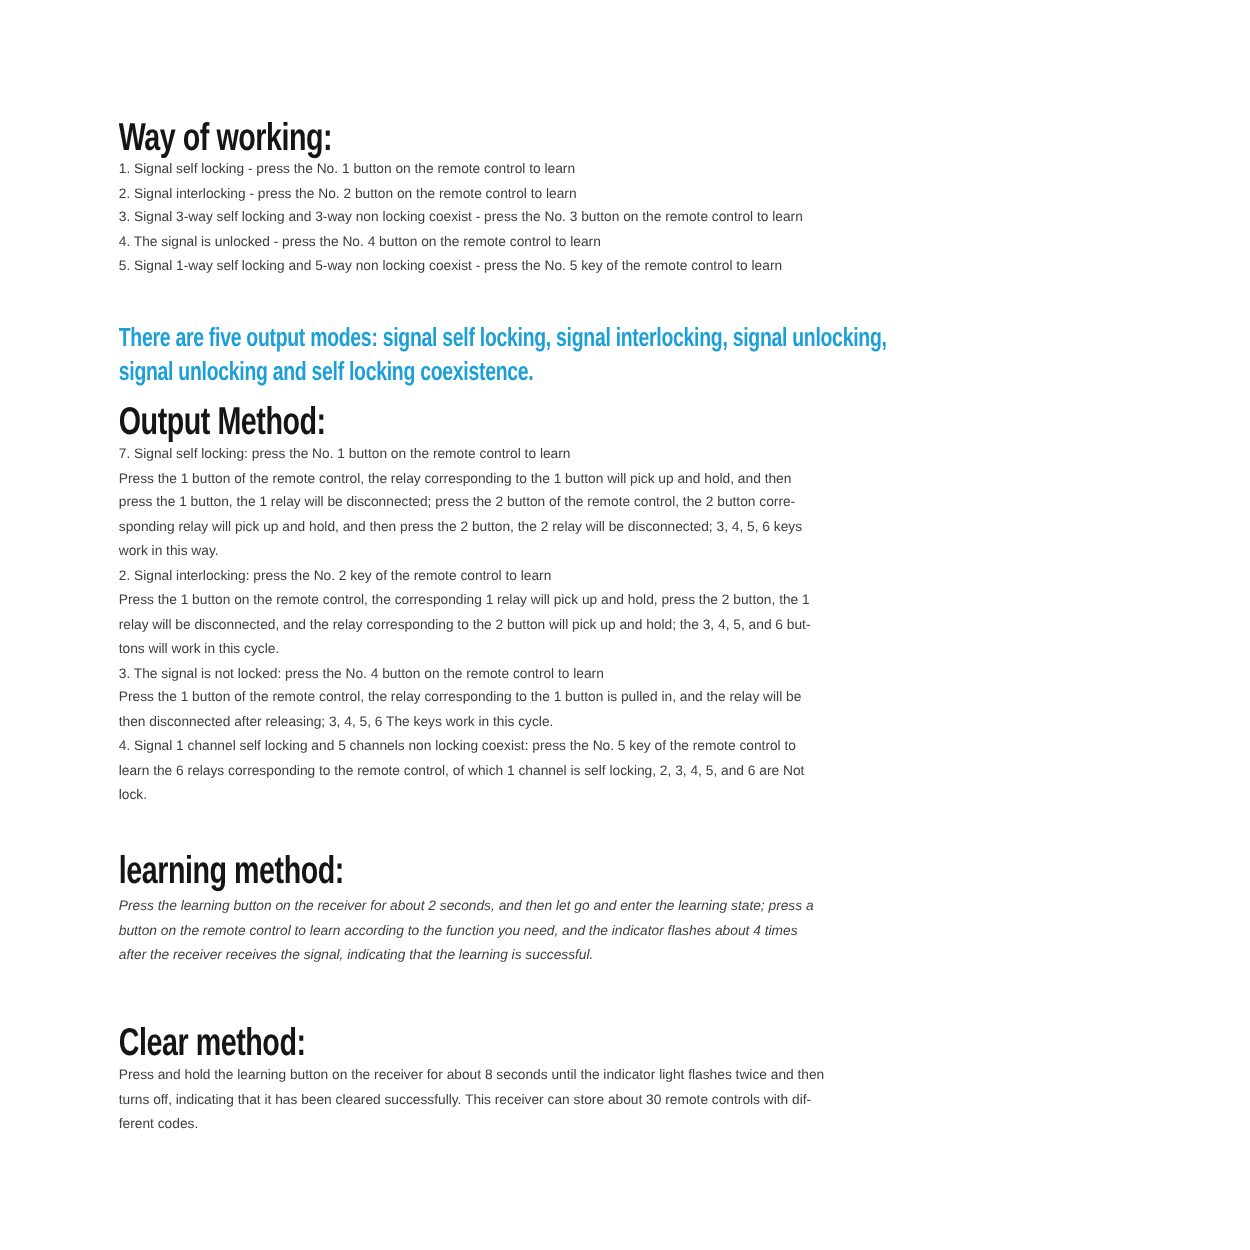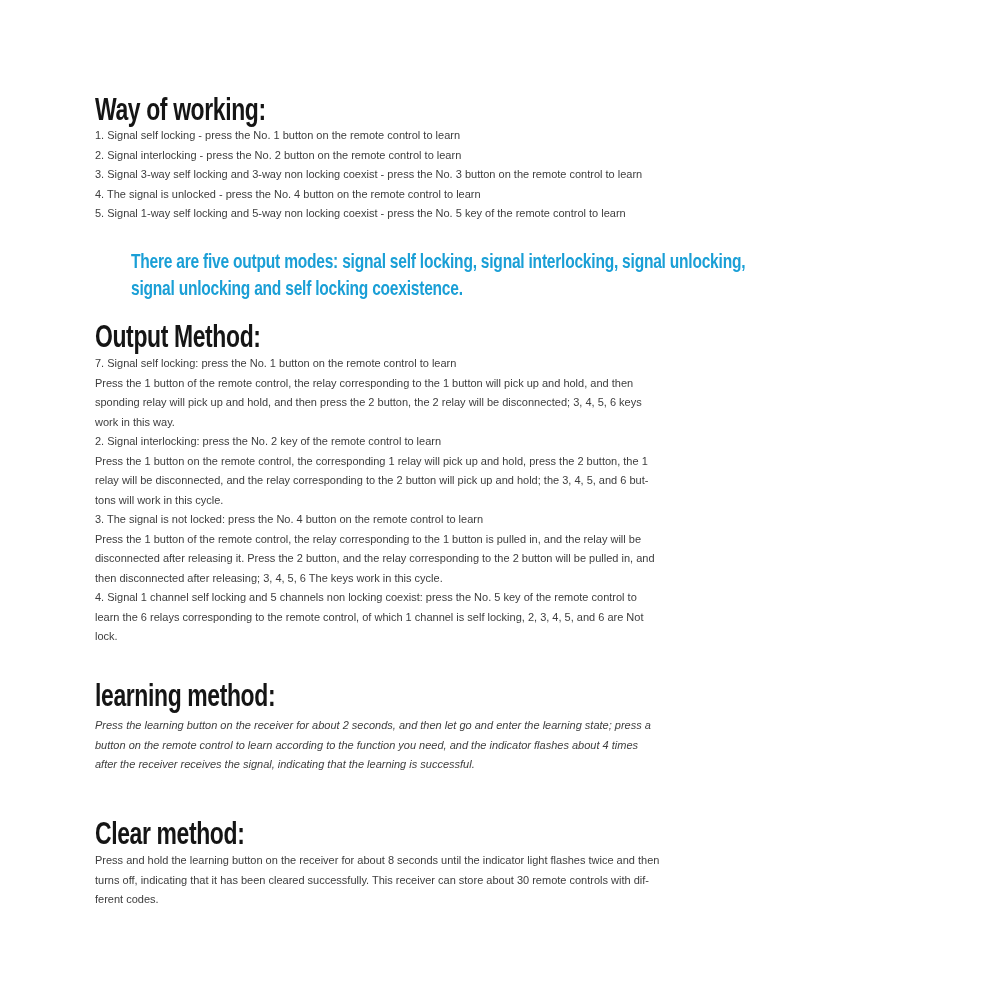--- a/index.html
+++ b/index.html
@@ -51,39 +51,39 @@
   <h1 class="abs heading" style="top: 93px;">Way of working:</h1>
 
   <div class="abs body-lines" style="top: 126px;">
       <div class="line">1. Signal self locking - press the No. 1 button on the remote control to learn</div>
       <div class="line">2. Signal interlocking - press the No. 2 button on the remote control to learn</div>
       <div class="line">3. Signal 3-way self locking and 3-way non locking coexist - press the No. 3 button on the remote control to learn</div>
       <div class="line">4. The signal is unlocked - press the No. 4 button on the remote control to learn</div>
       <div class="line">5. Signal 1-way self locking and 5-way non locking coexist - press the No. 5 key of the remote control to learn</div>
     </div>
 
-  <div class="abs note-lines" style="top: 247px; margin-left: 36px;">
+  <div class="abs note-lines" style="top: 257px;">
       <div class="line">There are five output modes: signal self locking, signal interlocking, signal unlocking,</div>
       <div class="line">signal unlocking and self locking coexistence.</div>
     </div>
 
   <h1 class="abs heading" style="top: 320px;">Output Method:</h1>
 
   <div class="abs body-lines" style="top: 354px;">
       <div class="line">7. Signal self locking: press the No. 1 button on the remote control to learn</div>
       <div class="line">Press the 1 button of the remote control, the relay corresponding to the 1 button will pick up and hold, and then</div>
+      <div class="line">press the 1 button, the 1 relay will be disconnected; press the 2 button of the remote control, the 2 button corre-</div>
       <div class="line">sponding relay will pick up and hold, and then press the 2 button, the 2 relay will be disconnected; 3, 4, 5, 6 keys</div>
       <div class="line">work in this way.</div>
       <div class="line">2. Signal interlocking: press the No. 2 key of the remote control to learn</div>
       <div class="line">Press the 1 button on the remote control, the corresponding 1 relay will pick up and hold, press the 2 button, the 1</div>
       <div class="line">relay will be disconnected, and the relay corresponding to the 2 button will pick up and hold; the 3, 4, 5, and 6 but-</div>
       <div class="line">tons will work in this cycle.</div>
       <div class="line">3. The signal is not locked: press the No. 4 button on the remote control to learn</div>
       <div class="line">Press the 1 button of the remote control, the relay corresponding to the 1 button is pulled in, and the relay will be</div>
-      <div class="line">disconnected after releasing it. Press the 2 button, and the relay corresponding to the 2 button will be pulled in, and</div>
       <div class="line">then disconnected after releasing; 3, 4, 5, 6 The keys work in this cycle.</div>
       <div class="line">4. Signal 1 channel self locking and 5 channels non locking coexist: press the No. 5 key of the remote control to</div>
       <div class="line">learn the 6 relays corresponding to the remote control, of which 1 channel is self locking, 2, 3, 4, 5, and 6 are Not</div>
       <div class="line">lock.</div>
     </div>
 
   <h1 class="abs heading" style="top: 679px;">learning method:</h1>
 
   <div class="abs body-lines" style="top: 716px; font-style: italic;">
       <div class="line">Press the learning button on the receiver for about 2 seconds, and then let go and enter the learning state; press a</div>

